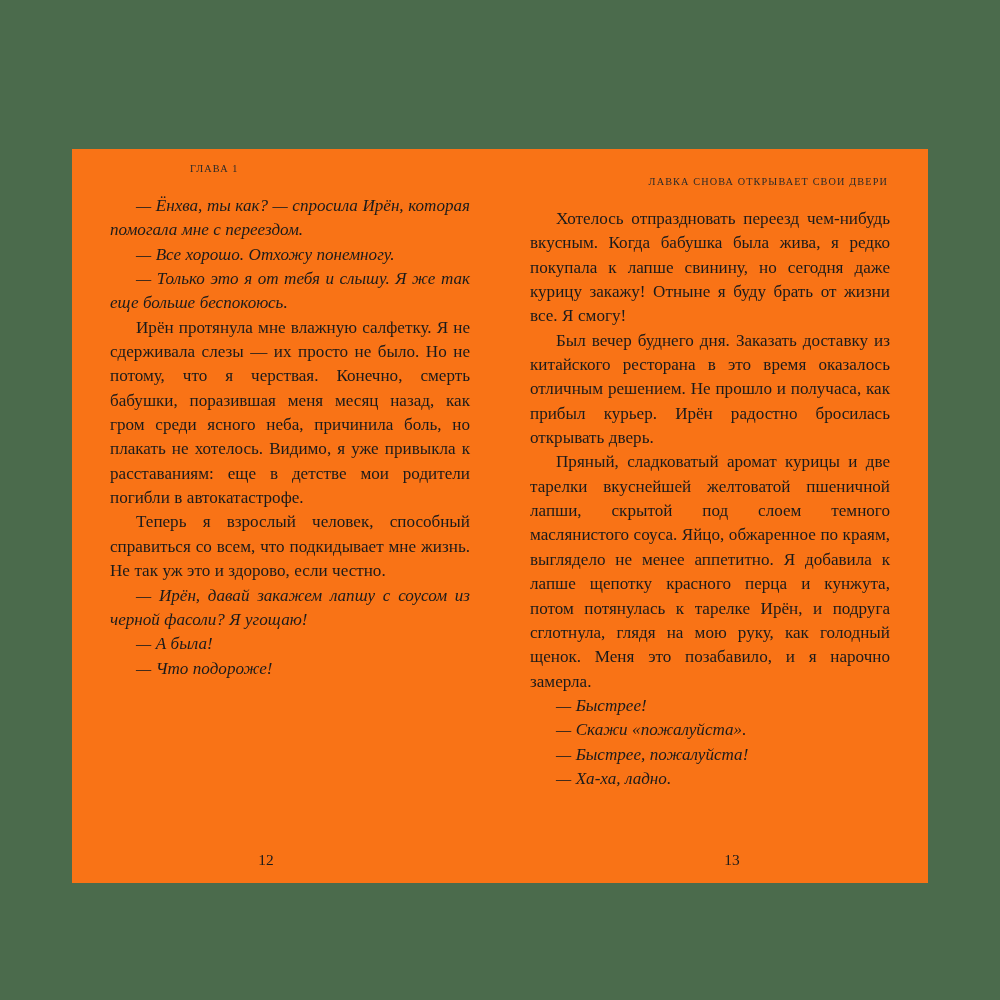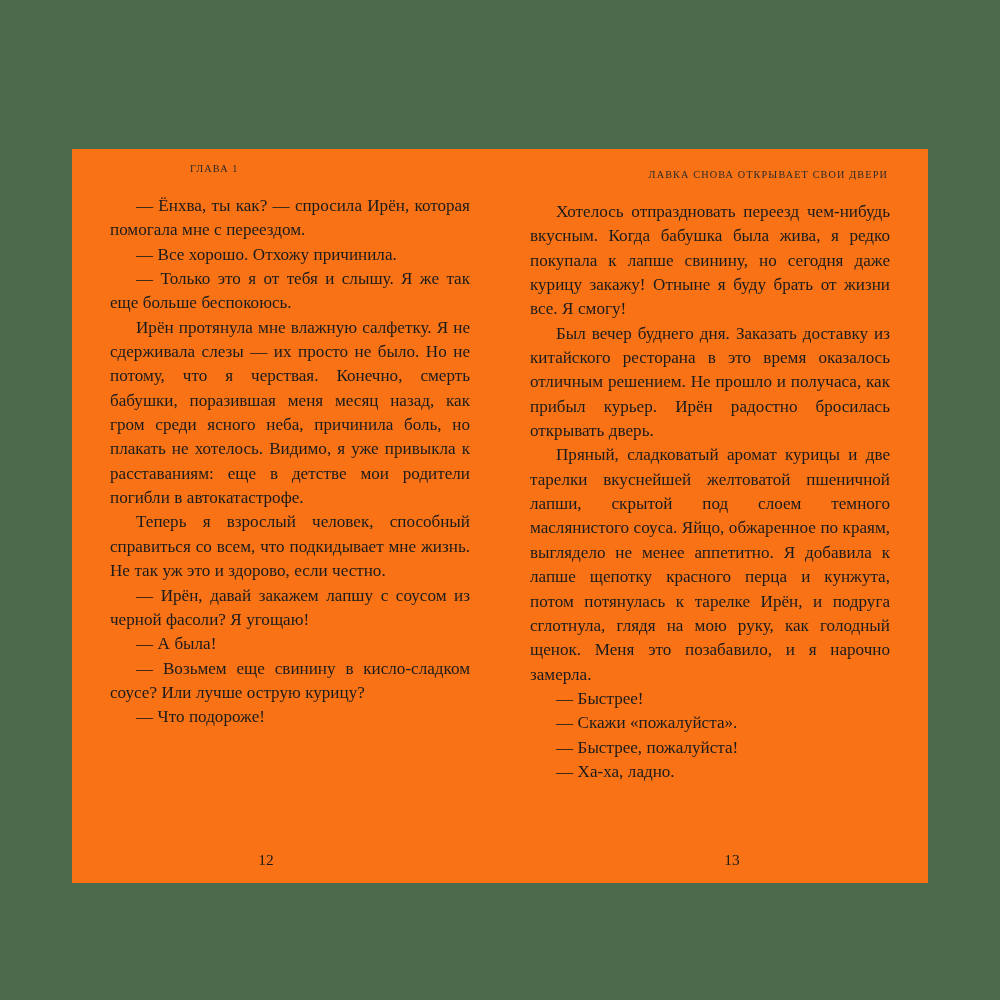--- a/index.html
+++ b/index.html
@@ -33,21 +33,21 @@
     display: flex;
     flex-direction: column;
   }
 
   #page-left {
     width: 428px;
     padding: 9px 30px 0 38px;
   }
   #page-right {
     width: 428px;
-    padding: 15px 38px 0 30px;
+    padding: 22px 38px 0 30px;
     justify-content: space-between;
   }
 
   .running-head {
     font-size: 10.2px;
     letter-spacing: 1.15px;
     color: #2a2a2a;
     text-transform: uppercase;
     height: 22px;
     line-height: 22px;
@@ -68,20 +68,21 @@
     line-height: 24.35px;
     color: #1b1b1b;
     text-align: justify;
     text-indent: 26px;
     -webkit-hyphens: none;
     hyphens: none;
     word-spacing: 0.2px;
   }
   .page-body p.dialogue {
     text-indent: 26px;
+    font-style: italic;
   }
 
   .folio {
     height: 46px;
     line-height: 46px;
     font-size: 15.4px;
     color: #1b1b1b;
     text-align: center;
   }
   #page-left .folio { padding-right: 48px; }
@@ -89,27 +90,26 @@
 </style>
 </head>
 <body>
 
 <div id="book-spread">
 
   <div class="book-page" id="page-left">
     <div class="running-head">ГЛАВА 1</div>
     <div class="page-body" id="left-body">
         <p class="dialogue">— Ёнхва, ты как? — спросила Ирён, которая помогала мне с переездом.</p>
-        <p class="dialogue">— Все хорошо. Отхожу причинила.</p>
+        <p class="dialogue">— Все хорошо. Отхожу понемногу.</p>
         <p class="dialogue">— Только это я от тебя и слышу. Я же так еще больше беспокоюсь.</p>
         <p>Ирён протянула мне влажную салфетку. Я не сдерживала слезы — их просто не было. Но не потому, что я черствая. Конечно, смерть бабушки, поразившая меня месяц назад, как гром среди ясного неба, причинила боль, но плакать не хотелось. Видимо, я уже привыкла к расставаниям: еще в детстве мои родители погибли в автокатастрофе.</p>
         <p>Теперь я взрослый человек, способный справиться со всем, что подкидывает мне жизнь. Не так уж это и здорово, если честно.</p>
         <p class="dialogue">— Ирён, давай закажем лапшу с соусом из черной фасоли? Я угощаю!</p>
         <p class="dialogue">— А была!</p>
-        <p class="dialogue">— Возьмем еще свинину в кисло-сладком соусе? Или лучше острую курицу?</p>
         <p class="dialogue">— Что подороже!</p>
       </div>
     <div class="folio">12</div>
   </div>
 
   <div class="book-page" id="page-right">
     <div class="running-head">ЛАВКА СНОВА ОТКРЫВАЕТ СВОИ ДВЕРИ</div>
     <div class="page-body" id="right-body">
         <p>Хотелось отпраздновать переезд чем-нибудь вкусным. Когда бабушка была жива, я редко покупала к лапше свинину, но сегодня даже курицу закажу! Отныне я буду брать от жизни все. Я смогу!</p>
         <p>Был вечер буднего дня. Заказать доставку из китайского ресторана в это время оказалось отличным решением. Не прошло и получаса, как прибыл курьер. Ирён радостно бросилась открывать дверь.</p>

